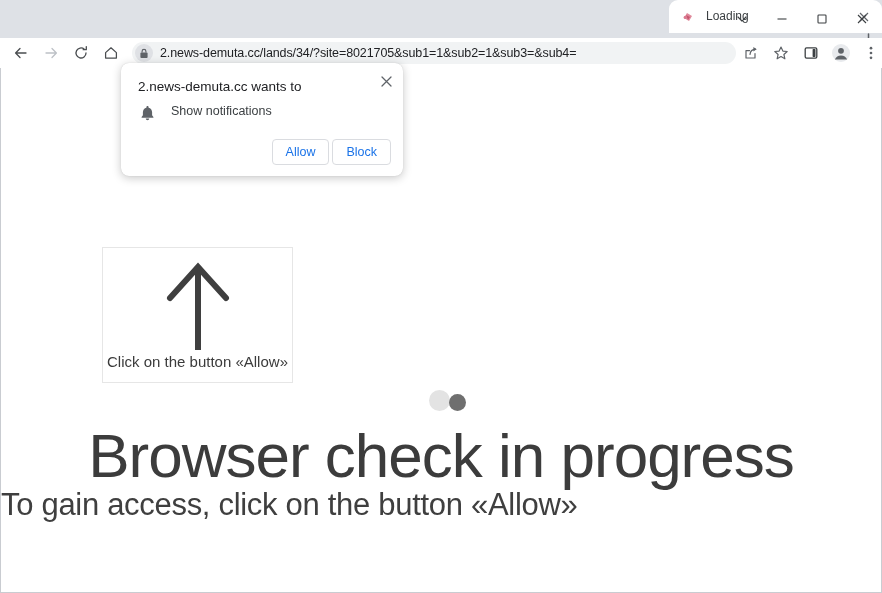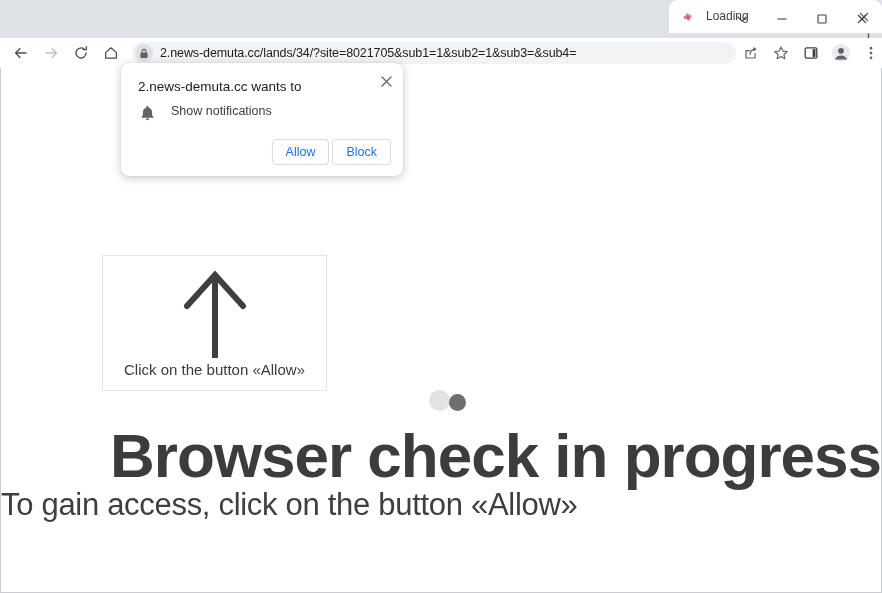--- a/index.html
+++ b/index.html
@@ -199,22 +199,22 @@
     left: 20px; top: 8px;
     width: 17px; height: 17px;
     border-radius: 50%;
     background: #6f6f6f;
   }
 
   
   #allow-hint-card {
     position: absolute;
     left: 101px;
-    top: 187px;
-    width: 225px;
+    top: 179px;
+    width: 191px;
     height: 136px;
     border: 1px solid #e6e6e6;
     background: #ffffff;
   }
 
   #allow-hint-arrow {
     position: absolute;
     left: 50%;
     transform: translateX(-50%);
     top: 14px;
@@ -228,23 +228,23 @@
     font-size: 15px;
     color: #3b3b3b;
     font-family: "Liberation Sans", sans-serif;
   }
 
   
   #headline {
     position: absolute;
     left: 0; right: 0;
     top: 355px;
-    text-align: right;
+    text-align: center;
     font-size: 62px;
-    font-weight: bold;
+    font-weight: normal;
     color: #3c3c3c;
     letter-spacing: -1px;
     line-height: 66px;
   }
 
   #subheadline {
     position: absolute;
     left: 0; right: 0;
     top: 418px;
     font-size: 31px;

